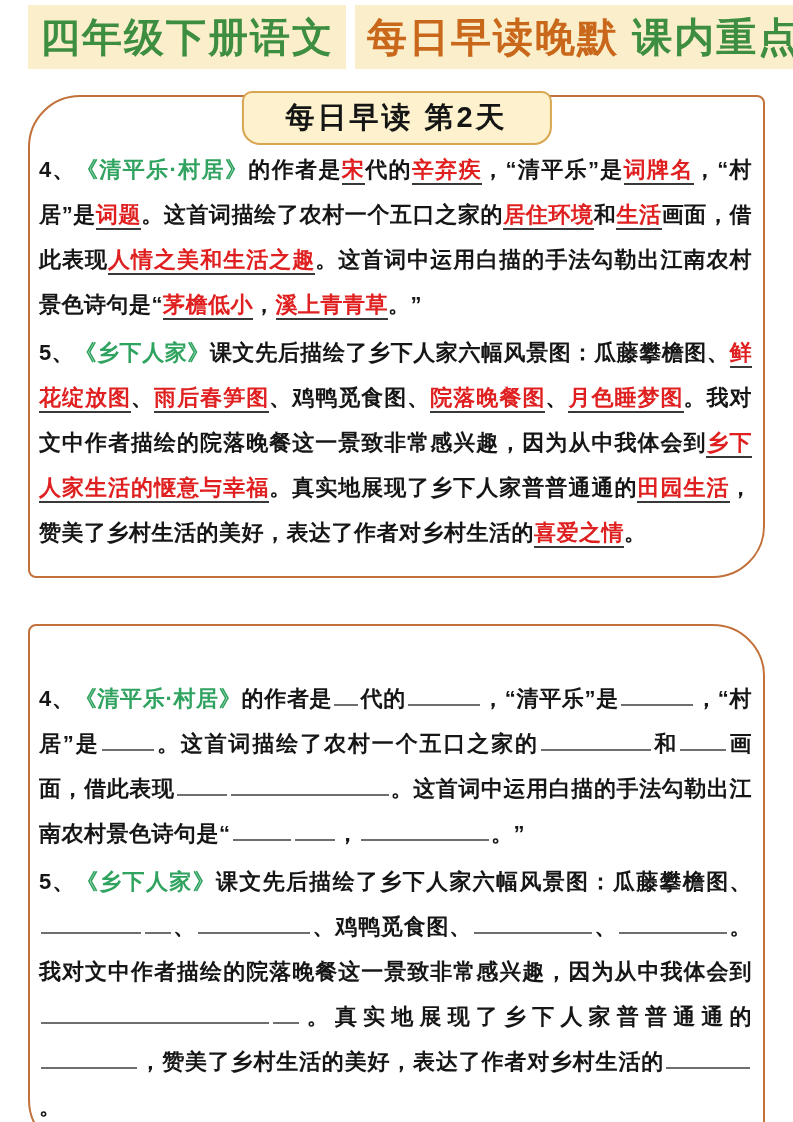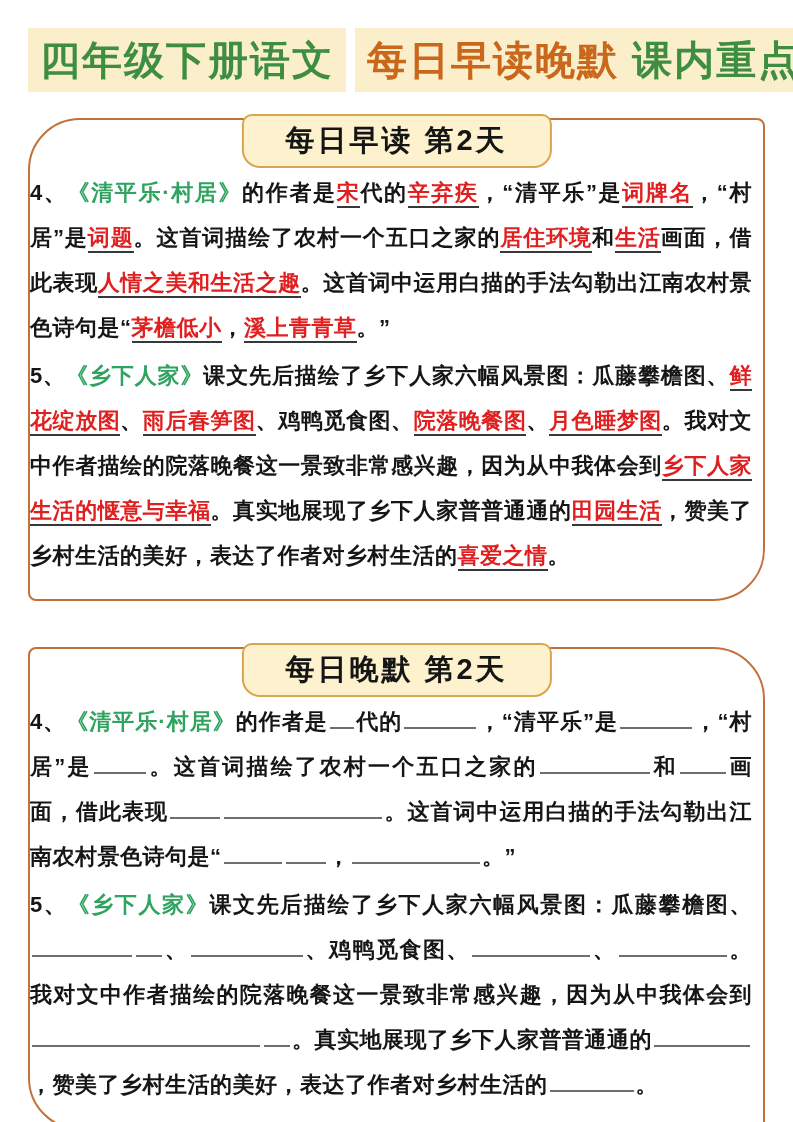--- a/index.html
+++ b/index.html
@@ -1,21 +1,21 @@
 <!DOCTYPE html>
 <html><head>
 <meta charset="utf-8">
 <style>
   html,body{margin:0;padding:0;}
   body{
     width:793px;height:1122px;overflow:hidden;background:#ffffff;
     font-family:"Liberation Sans",sans-serif;
   }
   
-  .header{display:flex;gap:9px;padding:28px 0 0 28px;}
+  .header{display:flex;gap:9px;padding:5px 0 0 28px;}
   .header-block{
     background:#fbeecb;padding:2px 12px;font-size:40px;font-weight:900;
     letter-spacing:2px;line-height:60px;white-space:nowrap;
   }
   .hdr-green{color:#3e8e41;}
   .hdr-orange{color:#c9671a;text-align:right;}
   
   .box{
     position:relative;margin:26px 28px 0 28px;
     border:2.5px solid #c2713b;background:#ffffff;
@@ -23,21 +23,21 @@
   }
   .box.morning{border-radius:52px 8px 52px 8px;min-height:452px;}
   .box.evening{border-radius:8px 52px 8px 52px;min-height:482px;margin-top:46px;}
   .tab{
     position:absolute;top:-6px;left:50%;transform:translateX(-50%);
     background:#fdf2cd;border:2px solid #d8a550;
     border-radius:10px 10px 18px 18px;
     padding:5px 42px;font-size:29px;font-weight:bold;color:#151515;
     letter-spacing:3px;white-space:nowrap;z-index:2;
   }
-  .content{padding:50px 11px 18px 0;}
+  .content{padding:50px 11px 18px 9px;}
   .para{
     margin:0 0 3px 0;font-size:22px;font-weight:bold;line-height:45px;
     color:#161616;text-align:justify;letter-spacing:0.5px;
   }
   .seg-b{color:#161616;}
   .seg-g{color:#2fa35f;}
   .seg-r{color:#e02020;border-bottom:2.5px solid #383838;padding-bottom:1px;}
   .blank{
     display:inline-block;height:16px;border-bottom:2px solid #6e6e6e;
     margin:0 2px;vertical-align:baseline;
@@ -56,18 +56,17 @@
 
 <div class="box morning">
   <div class="tab">每日早读 第2天</div>
   <div class="content">
       <p class="para"><span class="seg-b">4、</span><span class="seg-g">《清平乐·村居》</span><span class="seg-b">的作者是</span><span class="seg-r">宋</span><span class="seg-b">代的</span><span class="seg-r">辛弃疾</span><span class="seg-b">，“清平乐”是</span><span class="seg-r">词牌名</span><span class="seg-b">，“村居”是</span><span class="seg-r">词题</span><span class="seg-b">。这首词描绘了农村一个五口之家的</span><span class="seg-r">居住环境</span><span class="seg-b">和</span><span class="seg-r">生活</span><span class="seg-b">画面，借此表现</span><span class="seg-r">人情之美和生活之趣</span><span class="seg-b">。这首词中运用白描的手法勾勒出江南农村景色诗句是“</span><span class="seg-r">茅檐低小</span><span class="seg-b">，</span><span class="seg-r">溪上青青草</span><span class="seg-b">。”</span></p>
       <p class="para"><span class="seg-b">5、</span><span class="seg-g">《乡下人家》</span><span class="seg-b">课文先后描绘了乡下人家六幅风景图：瓜藤攀檐图、</span><span class="seg-r">鲜花绽放图</span><span class="seg-b">、</span><span class="seg-r">雨后春笋图</span><span class="seg-b">、鸡鸭觅食图、</span><span class="seg-r">院落晚餐图</span><span class="seg-b">、</span><span class="seg-r">月色睡梦图</span><span class="seg-b">。我对文中作者描绘的院落晚餐这一景致非常感兴趣，因为从中我体会到</span><span class="seg-r">乡下人家生活的惬意与幸福</span><span class="seg-b">。真实地展现了乡下人家普普通通的</span><span class="seg-r">田园生活</span><span class="seg-b">，赞美了乡村生活的美好，表达了作者对乡村生活的</span><span class="seg-r">喜爱之情</span><span class="seg-b">。</span></p>
     </div>
 </div>
 
 <div class="box evening">
-  <div class="tab">每日晚默 第2天</div>
   <div class="content">
       <p class="para"><span class="seg-b">4、</span><span class="seg-g">《清平乐·村居》</span><span class="seg-b">的作者是</span><span class="blank" style="width: 24px;"></span><span class="seg-b">代的</span><span class="blank" style="width: 72px;"></span><span class="seg-b">，“清平乐”是</span><span class="blank" style="width: 72px;"></span><span class="seg-b">，“村居”是</span><span class="blank" style="width: 52px;"></span><span class="seg-b">。这首词描绘了农村一个五口之家的</span><span class="blank" style="width: 110px;"></span><span class="seg-b">和</span><span class="blank" style="width: 46px;"></span><span class="seg-b">画面，借此表现</span><span class="blank" style="width: 50px;"></span><span class="blank" style="width: 158px;"></span><span class="seg-b">。这首词中运用白描的手法勾勒出江南农村景色诗句是“</span><span class="blank" style="width: 58px;"></span><span class="blank" style="width: 40px;"></span><span class="seg-b">，</span><span class="blank" style="width: 128px;"></span><span class="seg-b">。”</span></p>
       <p class="para"><span class="seg-b">5、</span><span class="seg-g">《乡下人家》</span><span class="seg-b">课文先后描绘了乡下人家六幅风景图：瓜藤攀檐图、</span><span class="blank" style="width: 100px;"></span><span class="blank" style="width: 26px;"></span><span class="seg-b">、</span><span class="blank" style="width: 112px;"></span><span class="seg-b">、鸡鸭觅食图、</span><span class="blank" style="width: 118px;"></span><span class="seg-b">、</span><span class="blank" style="width: 108px;"></span><span class="seg-b">。我对文中作者描绘的院落晚餐这一景致非常感兴趣，因为从中我体会到</span><span class="blank" style="width: 228px;"></span><span class="blank" style="width: 26px;"></span><span class="seg-b">。真实地展现了乡下人家普普通通的</span><span class="blank" style="width: 96px;"></span><span class="seg-b">，赞美了乡村生活的美好，表达了作者对乡村生活的</span><span class="blank" style="width: 84px;"></span><span class="seg-b">。</span></p>
     </div>
 </div>
 
 </body></html>

